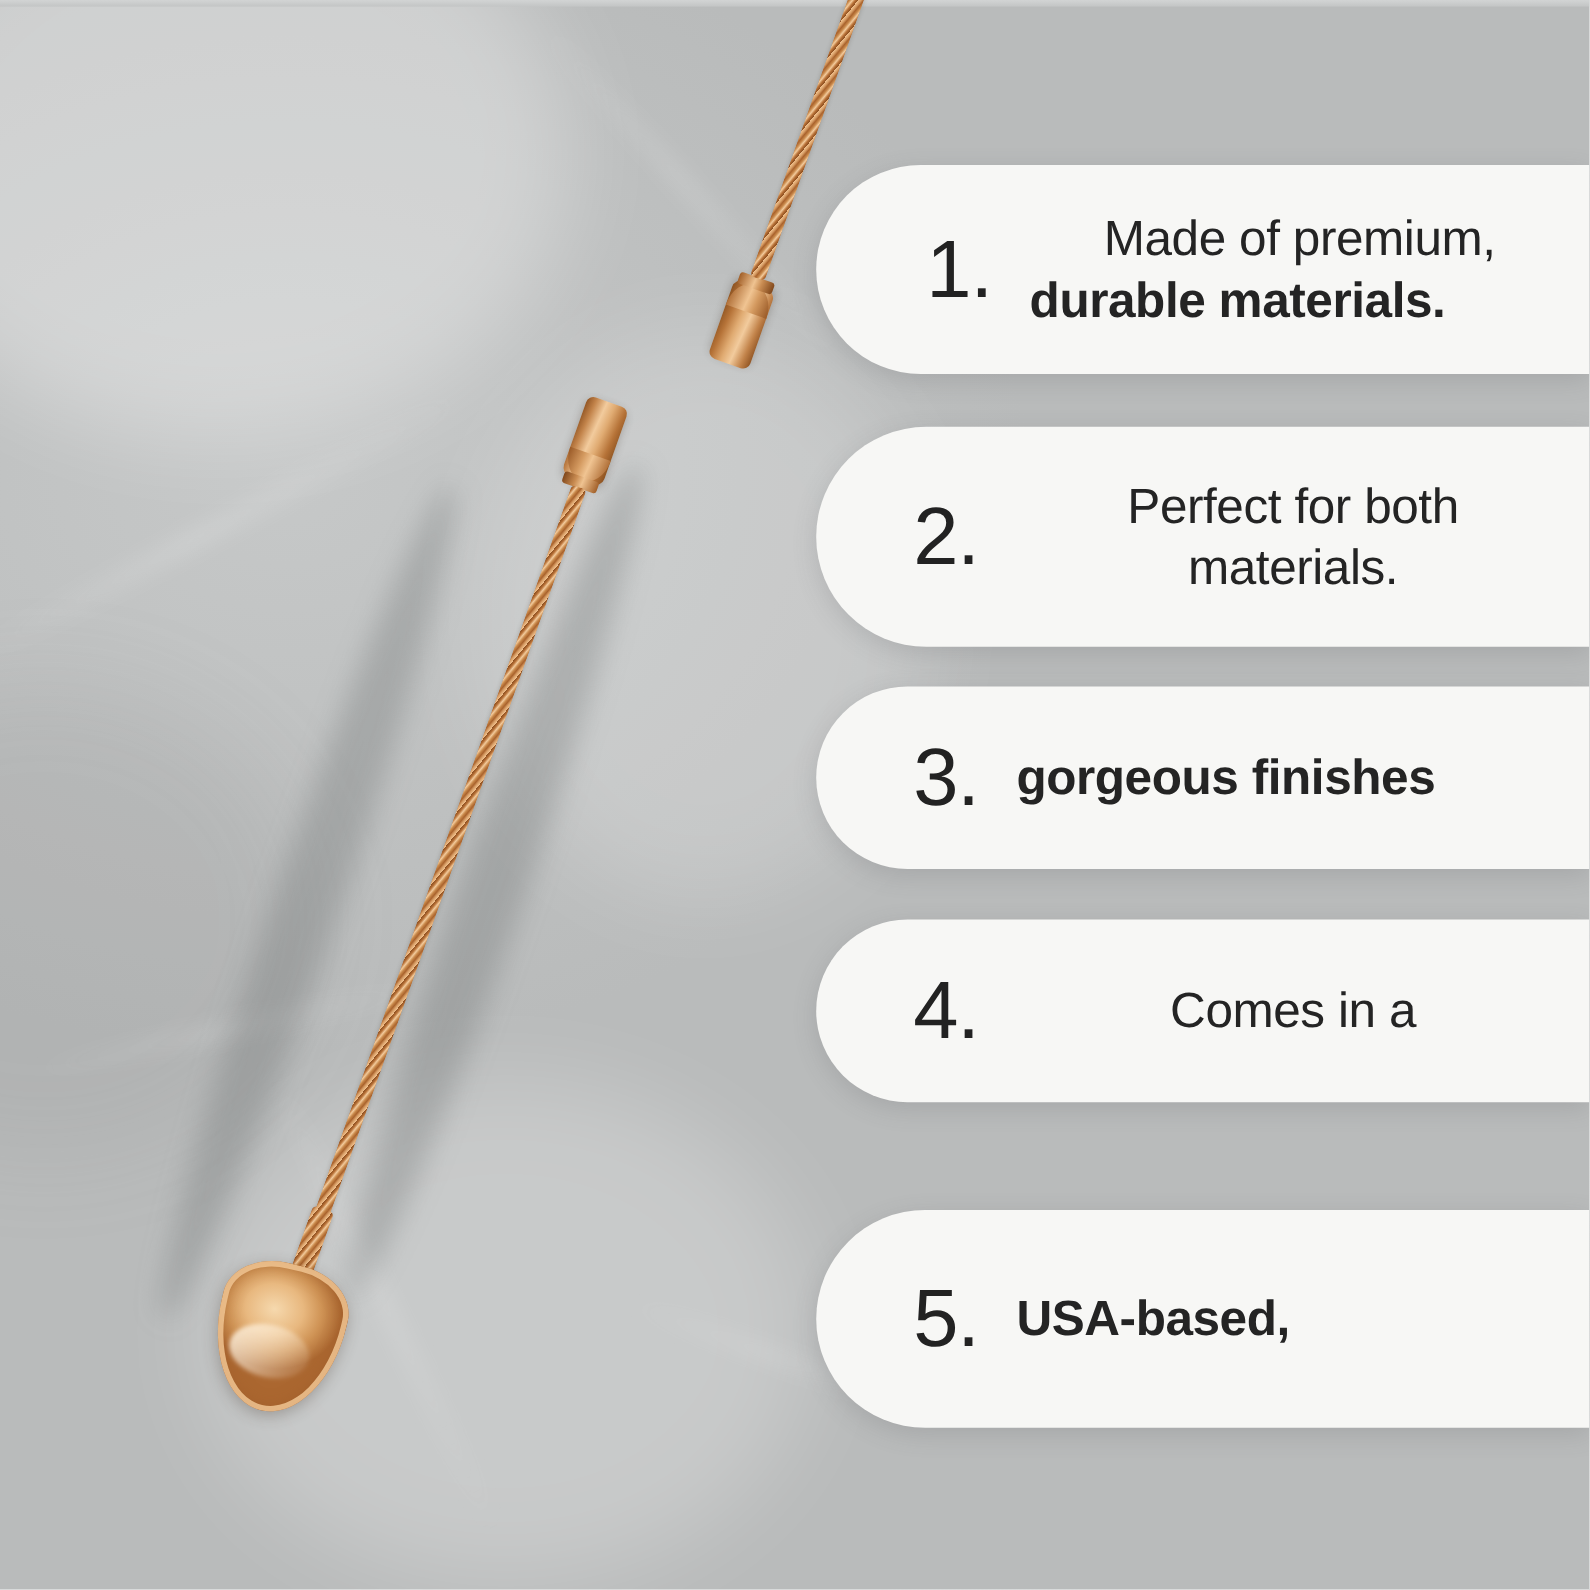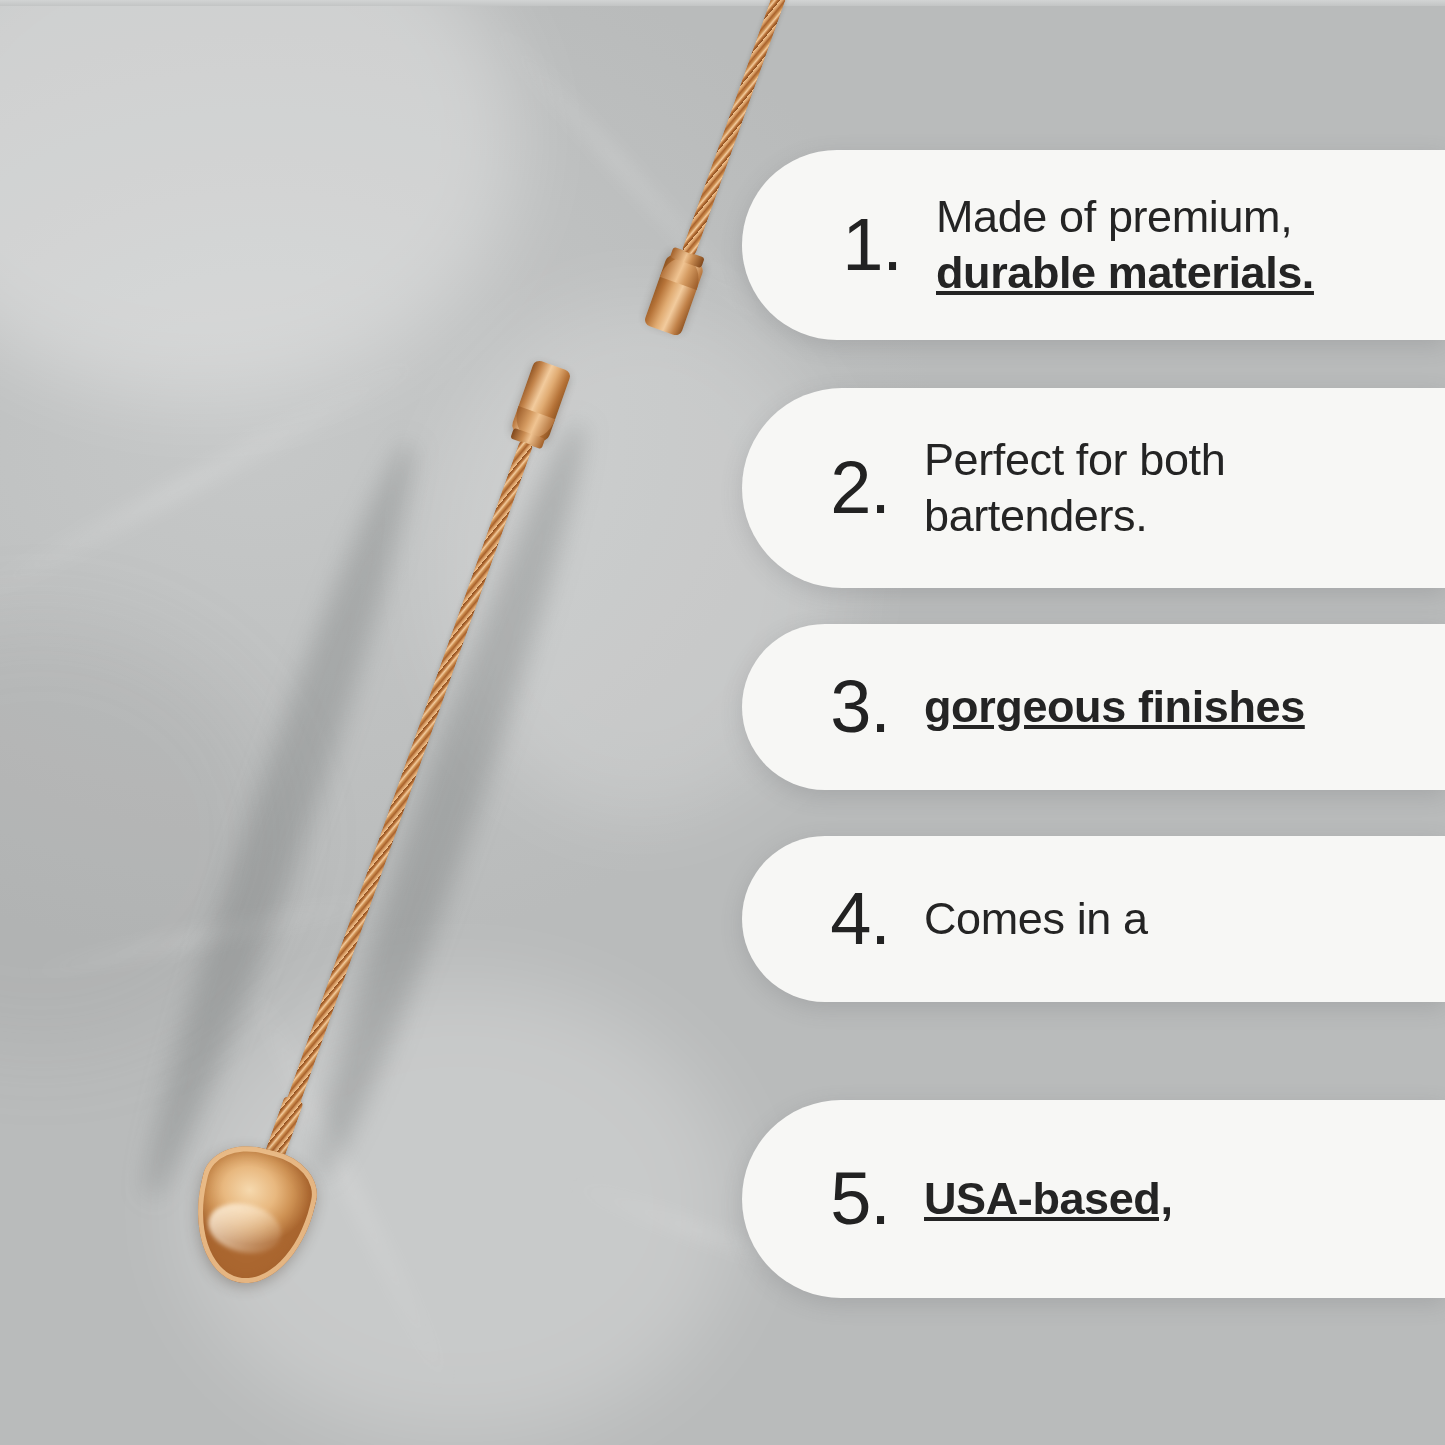--- a/index.html
+++ b/index.html
@@ -152,22 +152,22 @@
     font-family: "Liberation Sans", sans-serif;
   }
   .card-text {
     flex: 1 1 auto;
     font-size: 45px;
     line-height: 1.24;
     color: #242424;
     letter-spacing: -0.4px;
     padding-right: 18px;
   }
-  .card-text .t-light { font-weight: 400; }
-  .card-text .t-bold  { font-weight: 700; text-decoration: underline; }
+  .card-text .t-light { font-weight: 400; text-align: center; }
+  .card-text .t-bold  { font-weight: 700; }
   .card-text .line { display: block; white-space: nowrap; }
 </style>
 </head>
 <body>
 
 <div id="stage">
 
   <div class="bg-base"></div>
   <div class="shade s1"></div>
   <div class="shade s2"></div>
@@ -219,21 +219,21 @@
       <div class="card-text">
         <span class="line t-light">Made of premium,</span>
         <span class="line t-bold">durable materials.</span>
       </div>
     </div>
 
     <div class="card" style="top:388px; height:200px; padding-left:54px;">
       <div class="card-num">2.</div>
       <div class="card-text">
         <span class="line t-light">Perfect for both</span>
-        <span class="line t-light">bartenders.</span>
+        <span class="line t-light">materials.</span>
       </div>
     </div>
 
     <div class="card" style="top:624px; height:166px; padding-left:54px;">
       <div class="card-num">3.</div>
       <div class="card-text">
         <span class="line t-bold">gorgeous finishes</span>
       </div>
     </div>
 

